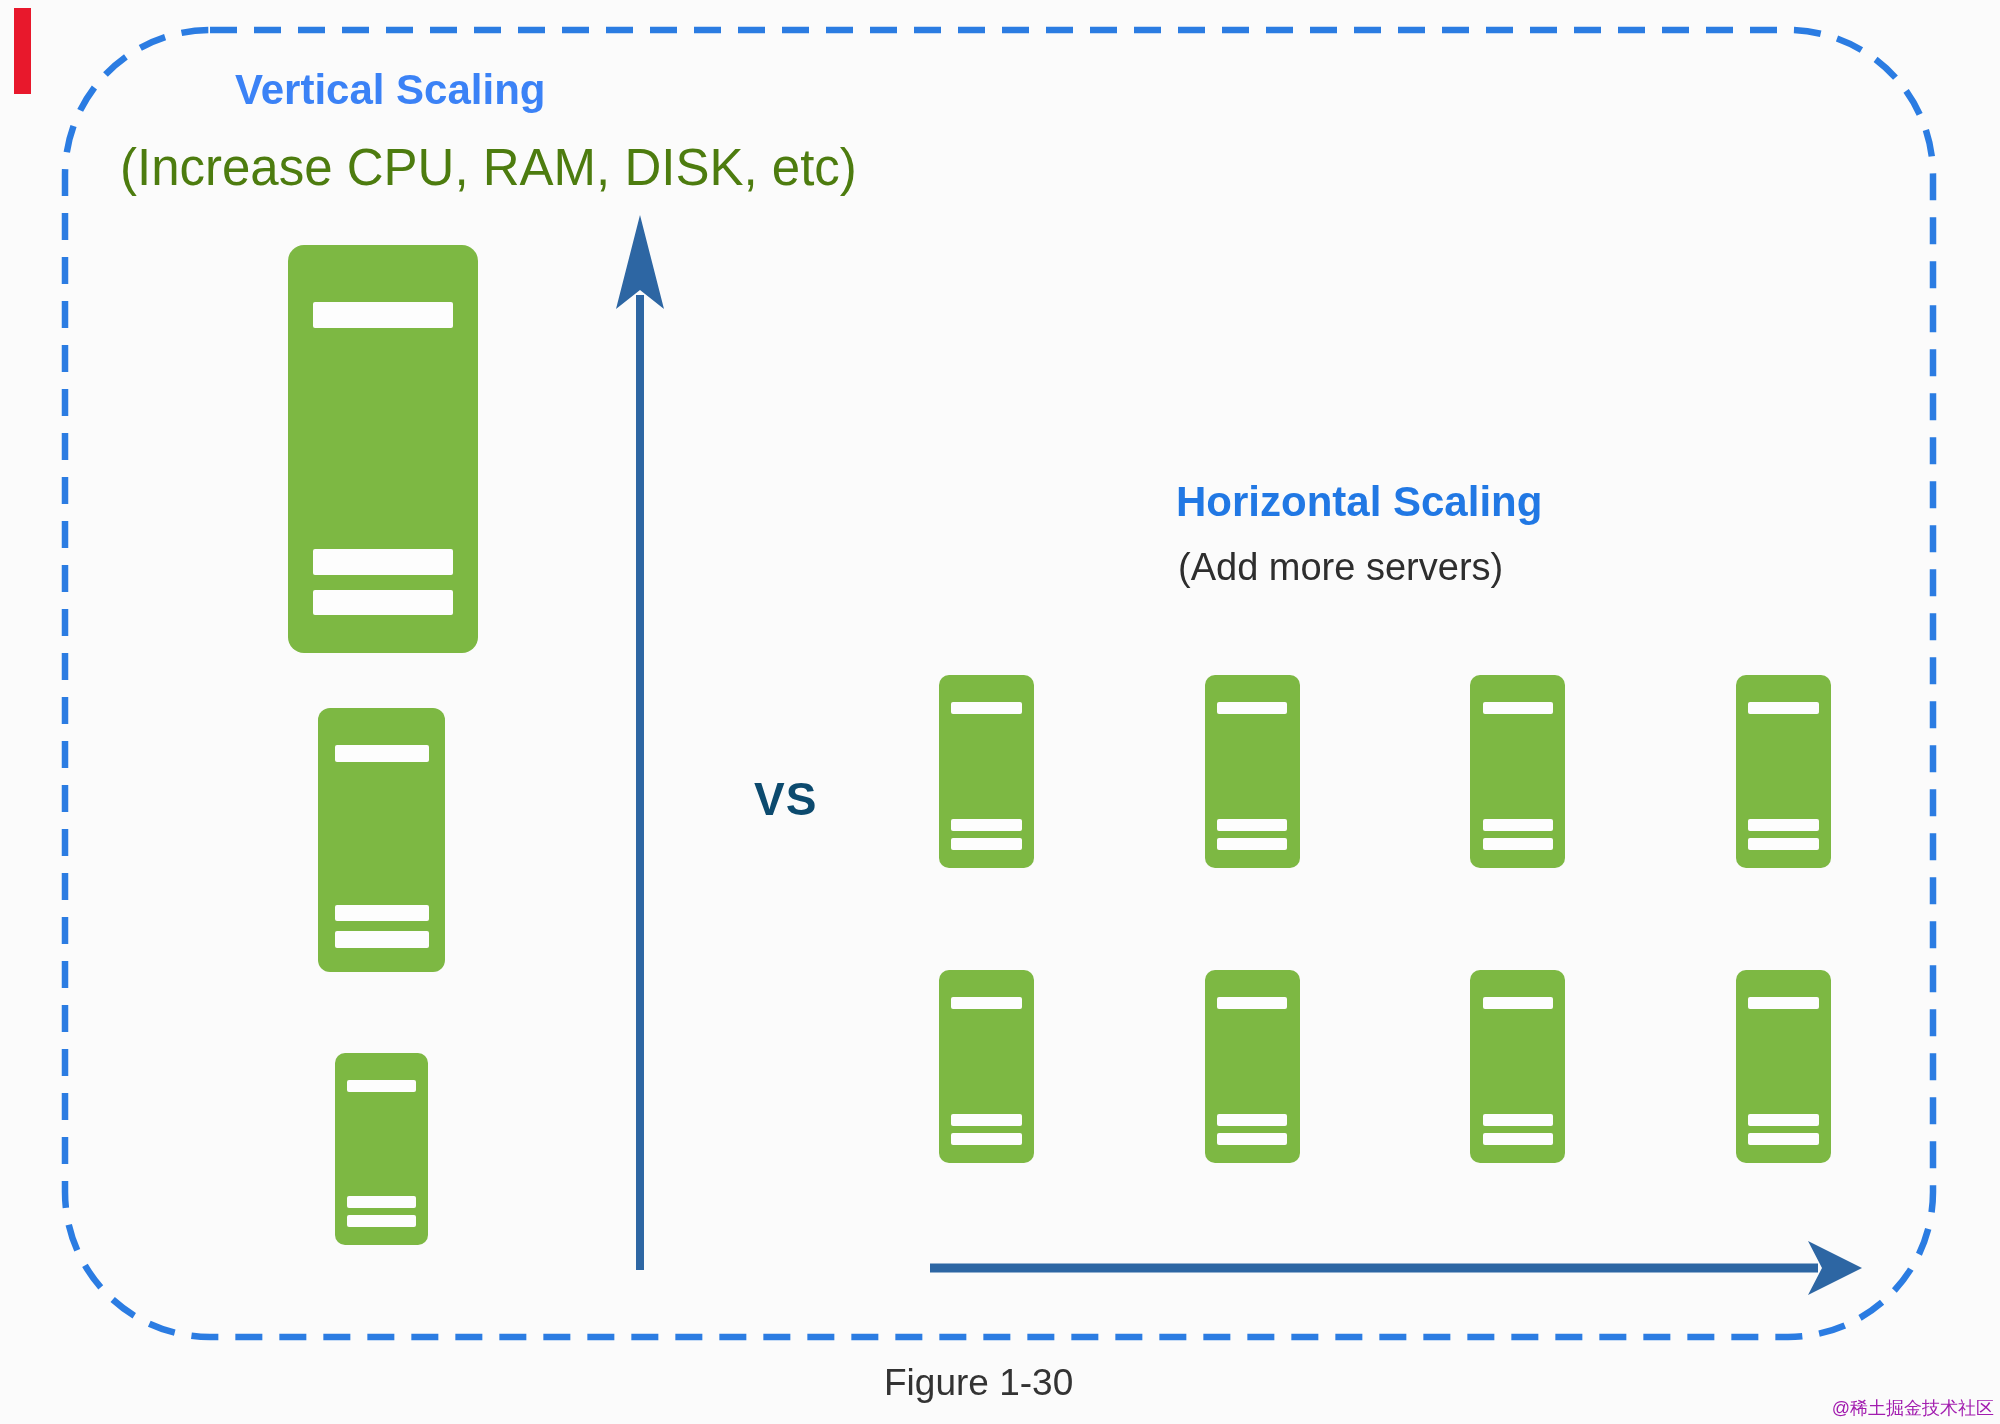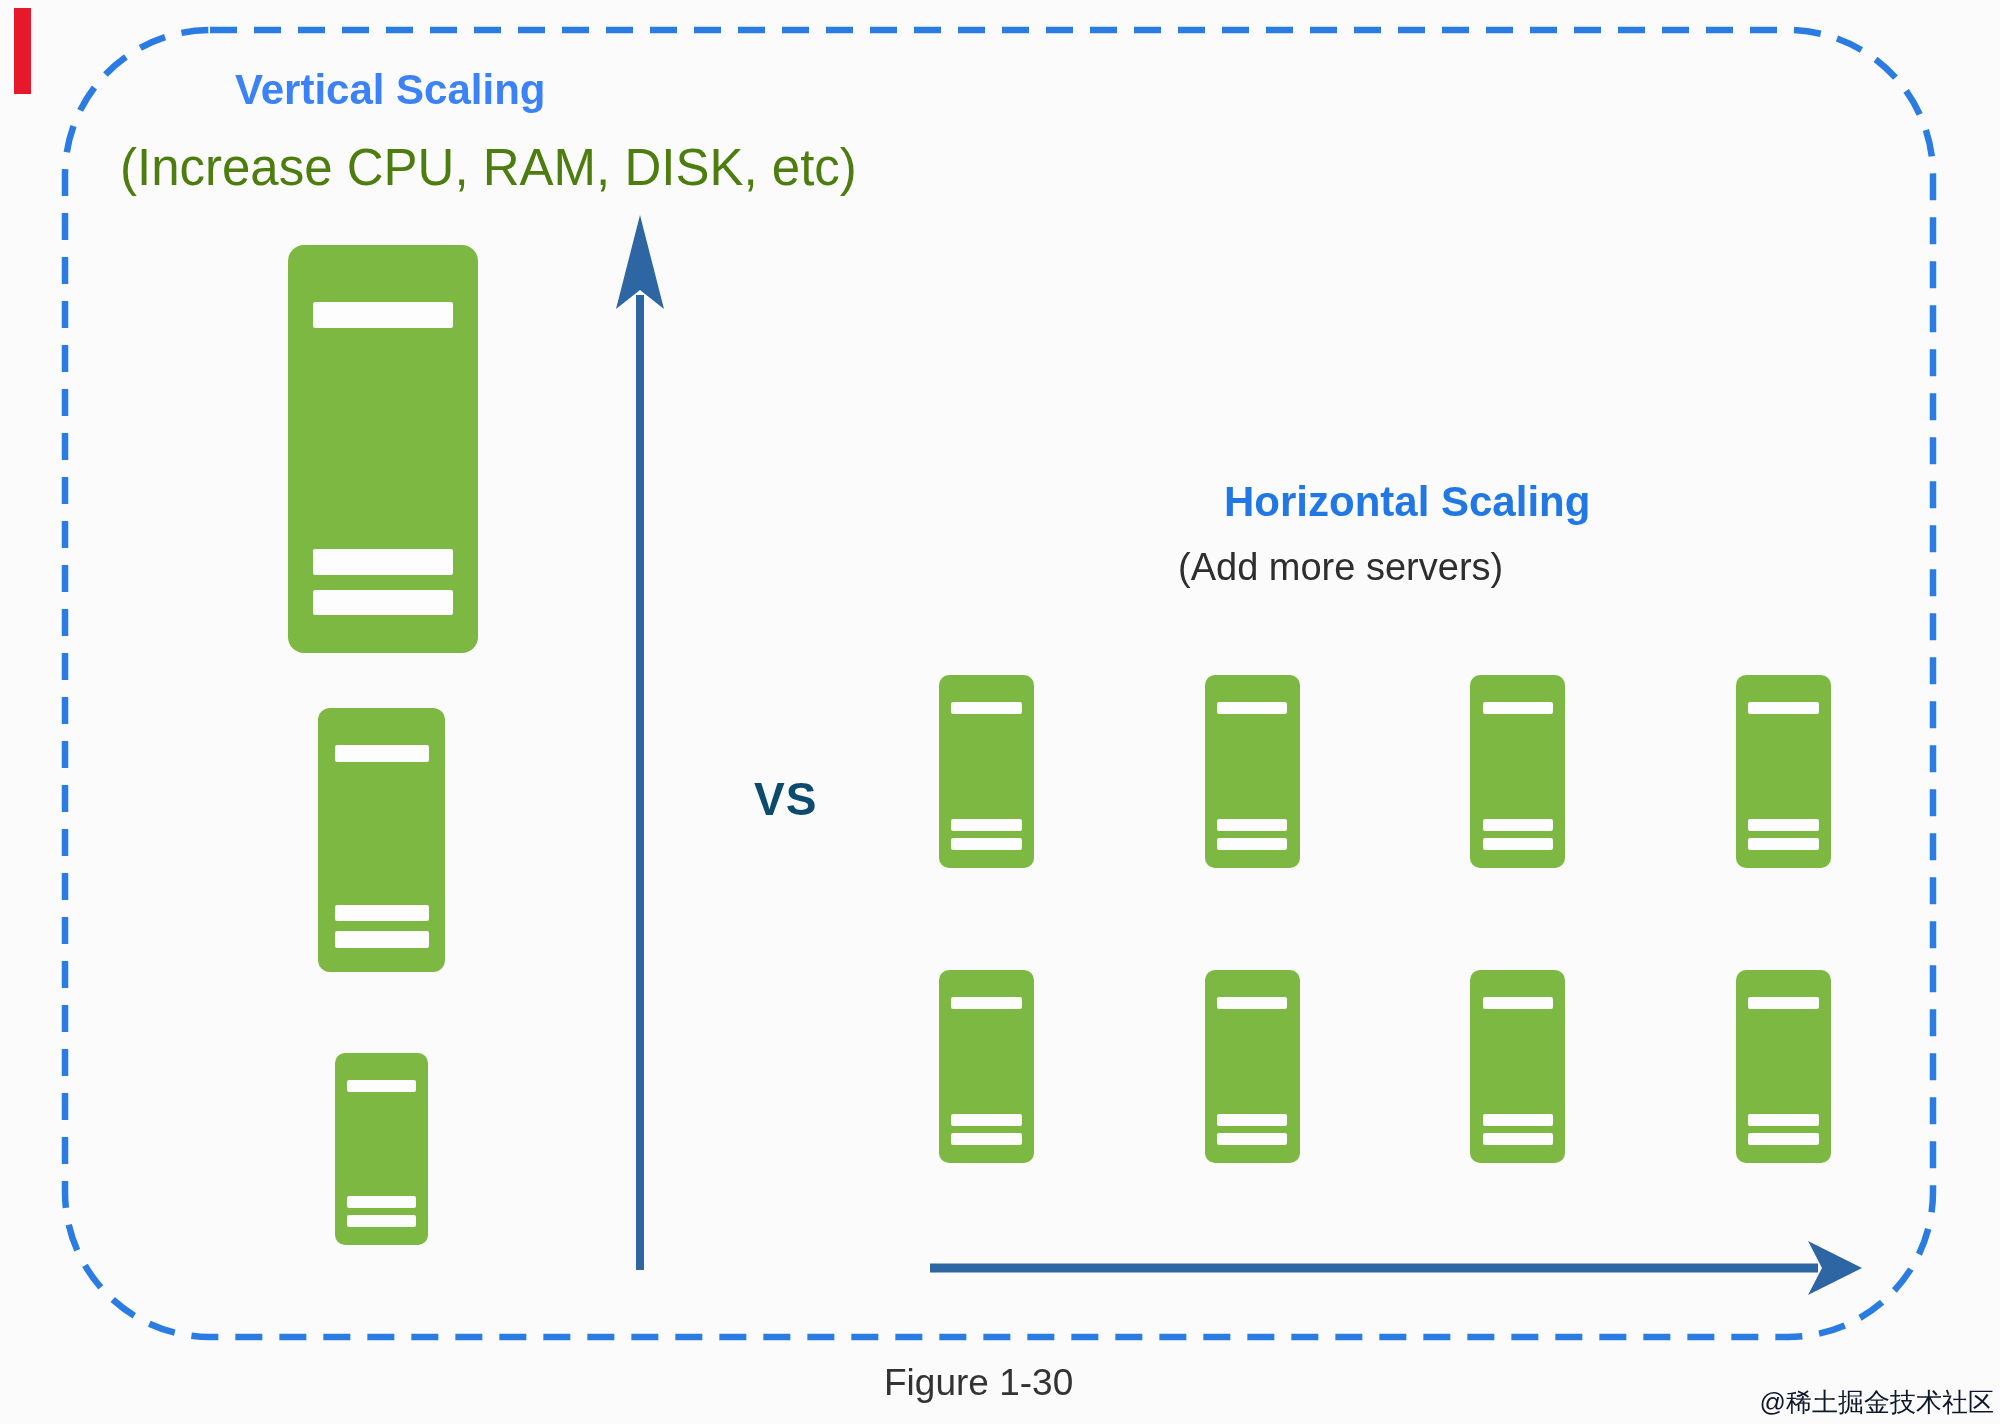--- a/index.html
+++ b/index.html
@@ -54,21 +54,20 @@
     white-space: nowrap;
   }
   .hs-title {
     position: absolute;
     left: 1176px;
     top: 478px;
     font-size: 42px;
     font-weight: bold;
     color: #2178e4;
     white-space: nowrap;
-    margin-left: 48px;
   }
   .hs-subtitle {
     position: absolute;
     left: 1178px;
     top: 546px;
     font-size: 38px;
     color: #2e2e2e;
     white-space: nowrap;
   }
   .vs-label {
@@ -85,22 +84,22 @@
     left: 884px;
     top: 1362px;
     font-size: 37px;
     color: #333333;
     white-space: nowrap;
   }
   .watermark {
     position: absolute;
     right: 6px;
     bottom: 4px;
-    font-size: 26px;
-    color: #0f172a;
+    font-size: 18px;
+    color: #a21caf;
     white-space: nowrap;
   }
 
   
   .server {
     position: absolute;
     background: #7db843;
     border-radius: 12px;
   }
   .server .stripe {

